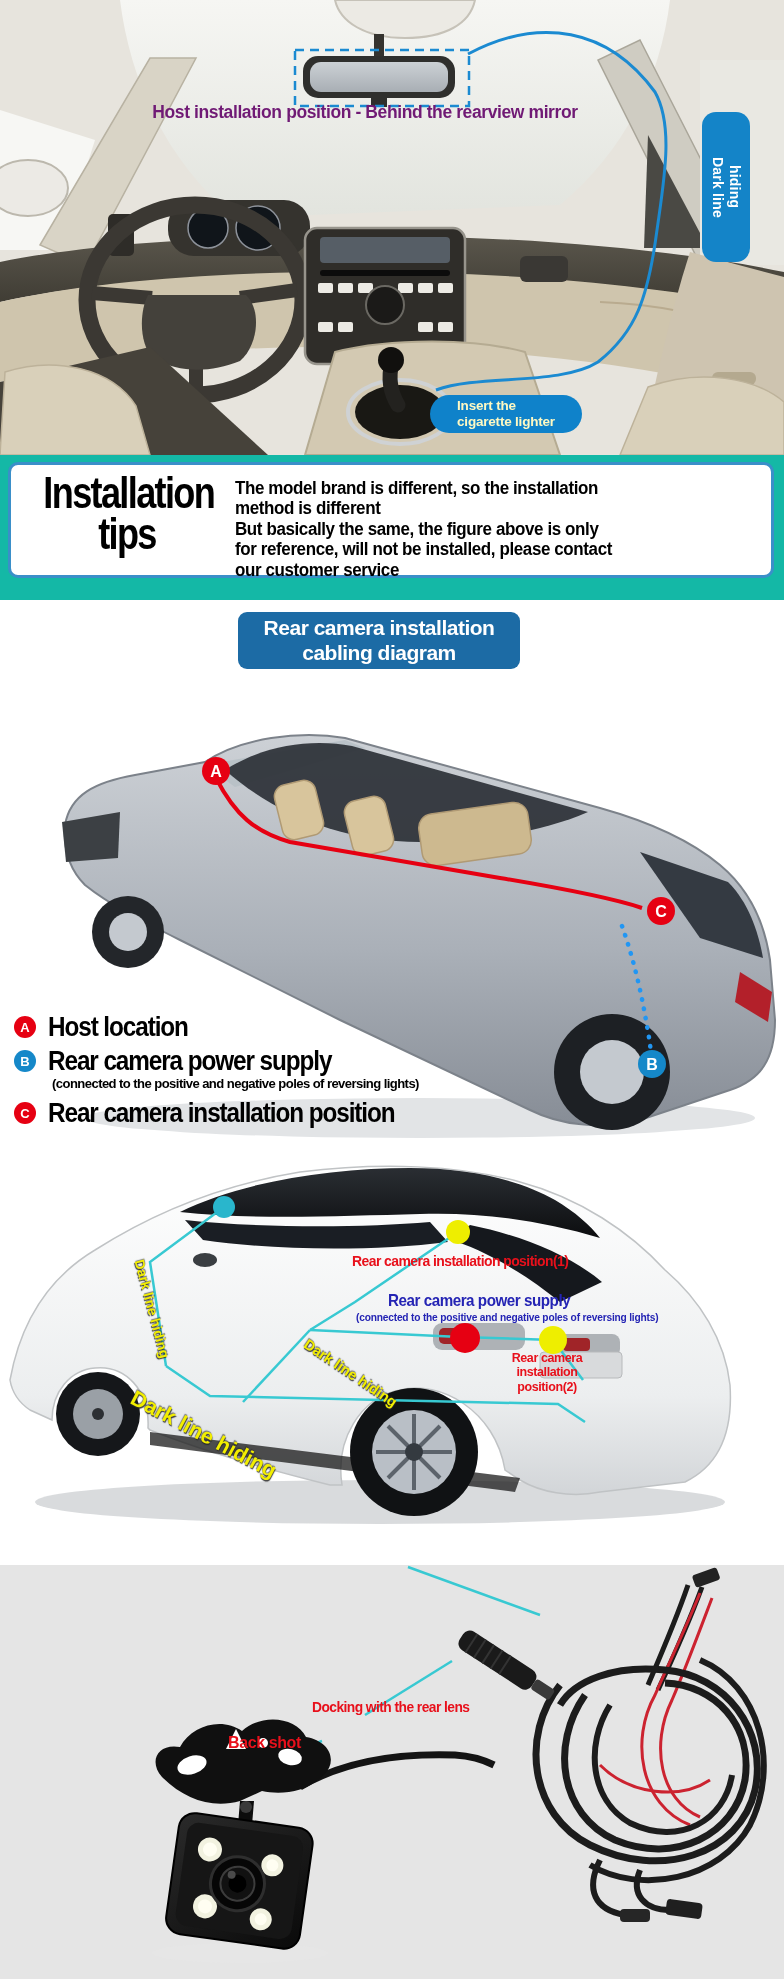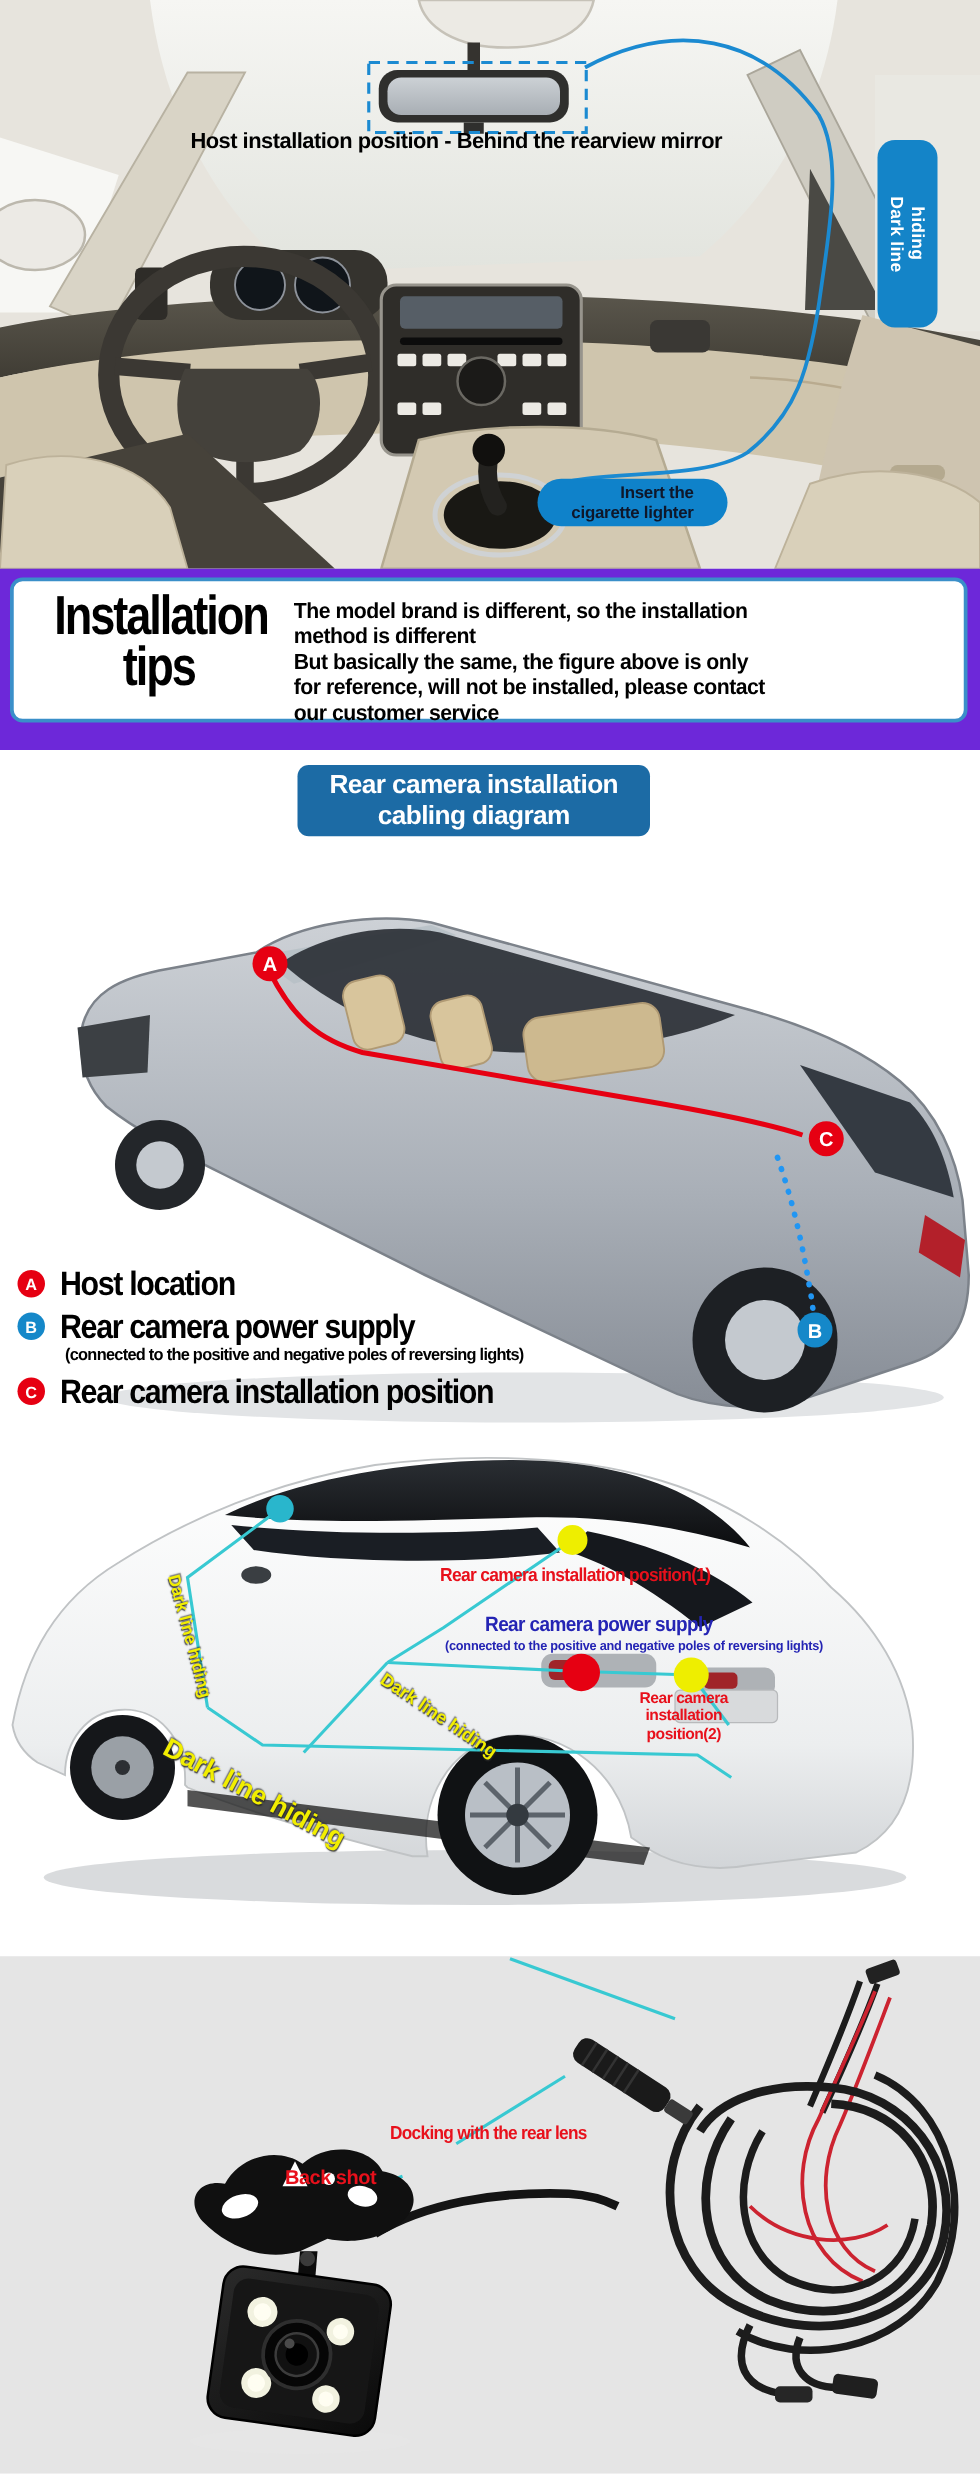--- a/index.html
+++ b/index.html
@@ -4,32 +4,32 @@
 <style>
   html,body{margin:0;padding:0;background:#fff;}
   body{width:784px;font-family:"Liberation Sans", sans-serif;}
   .sec{position:relative;width:784px;overflow:hidden;}
   .abs{position:absolute;}
   .pre{white-space:pre-line;}
   svg{display:block;}
 
   
   .sec-photo{height:455px;background:#e7e4dd;}
-  .host-label{top:102px;left:0;width:730px;text-align:center;color:#000000;
+  .host-label{top:102px;left:0;width:730px;text-align:center;color:#701a75;
     font-size:17.5px;font-weight:700;letter-spacing:-0.4px;}
   .dark-banner{left:702px;top:112px;width:48px;height:150px;background:#1484c8;
     border-radius:14px;color:#fff;font-size:14px;font-weight:700;line-height:1.2;
     writing-mode:vertical-lr;display:flex;align-items:center;justify-content:center;
     text-align:center;letter-spacing:0.2px;}
-  .cig-badge{left:430px;top:383px;width:152px;height:38px;background:#0f82ca;
-    border-radius:19px;color:#0f172a;font-size:13.5px;font-weight:700;line-height:1.2;
-    display:flex;align-items:center;justify-content:center;text-align:right;letter-spacing:-0.2px;}
-
-  
-  .sec-tips{height:145px;background:#6d28d9;}
+  .cig-badge{left:430px;top:395px;width:152px;height:38px;background:#0f82ca;
+    border-radius:19px;color:#fef9c3;font-size:13.5px;font-weight:700;line-height:1.2;
+    display:flex;align-items:center;justify-content:center;text-align:left;letter-spacing:-0.2px;}
+
+  
+  .sec-tips{height:145px;background:#14b8a6;}
   .tips-box{left:8px;top:7px;width:760px;height:110px;border:3px solid #3a8fc9;border-radius:10px;background:#fff;}
   .tips-title{left:14px;top:8px;width:204px;text-align:center;color:#000;
     font-size:44px;font-weight:900;line-height:0.93;letter-spacing:-2px;
     transform:scaleX(0.82);transform-origin:center top;}
   .tips-body{left:224px;top:13px;width:548px;color:#000;font-size:17.5px;font-weight:700;
     line-height:1.17;letter-spacing:-0.4px;transform:scaleX(0.97);transform-origin:left top;}
 
   
   .sec-btn{height:90px;background:#fff;}
   .cab-btn{left:238px;top:12px;width:282px;height:57px;background:#1c6ba5;border-radius:9px;

